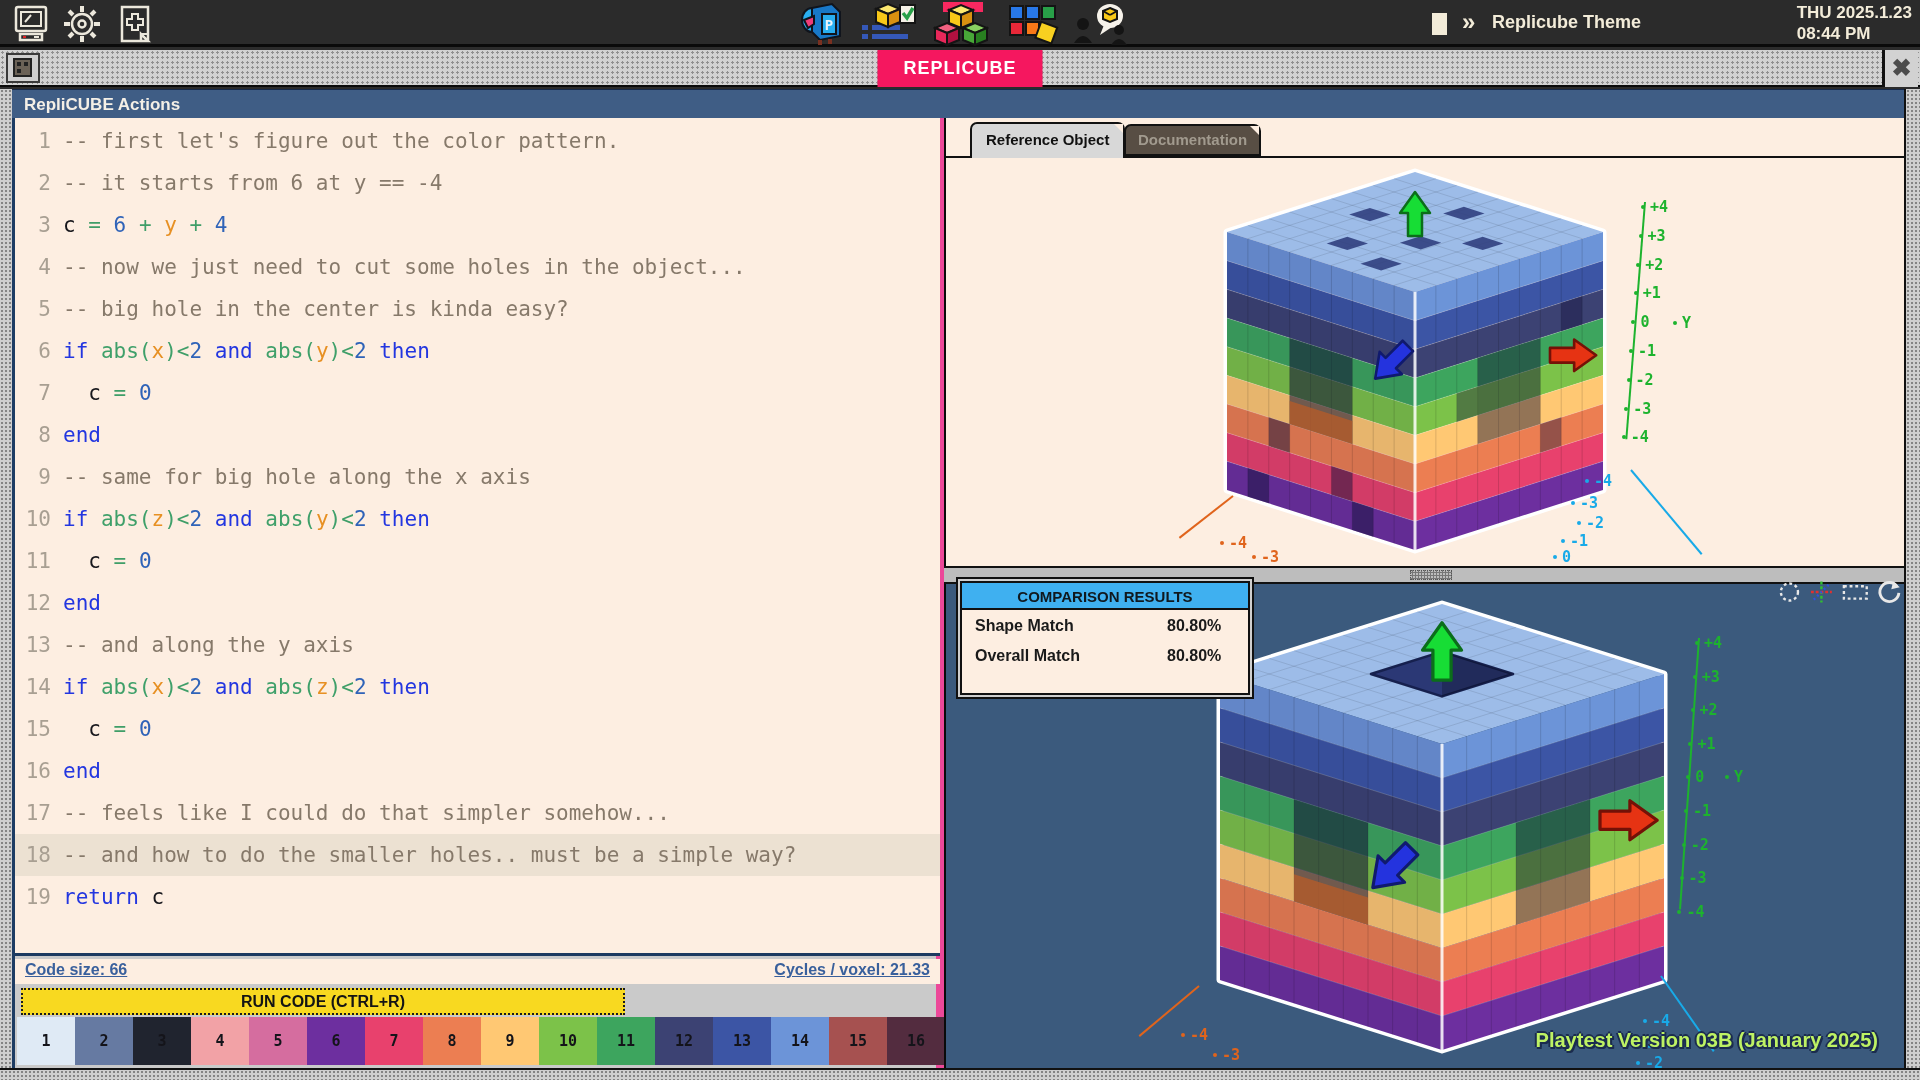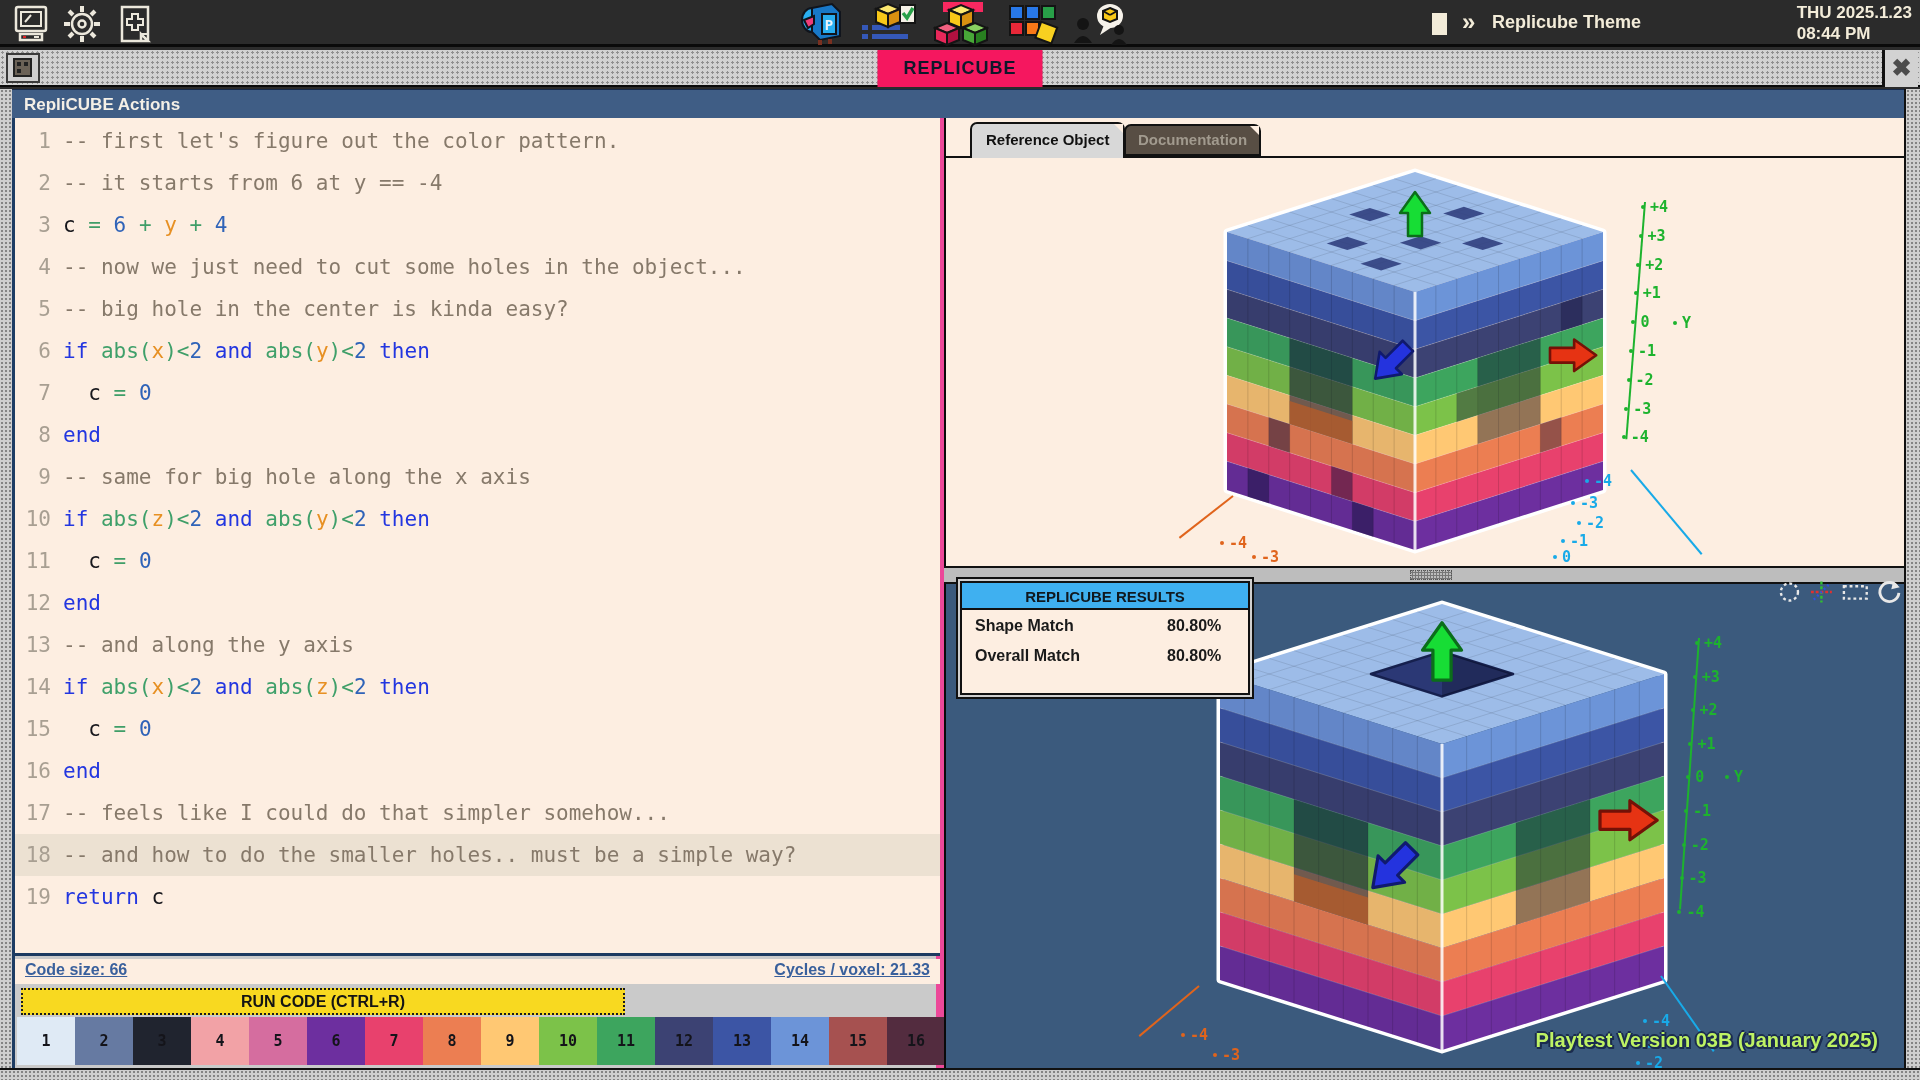--- a/index.html
+++ b/index.html
@@ -17,21 +17,21 @@
 
   
   .titlebar { position:absolute; left:0; top:50px; width:1920px; height:37px; border-bottom:2px solid #0a0a0a;
     background-color:#d2d2d2;
     background-image:radial-gradient(#8f8f8f 1.1px, transparent 1.2px);
     background-size:5px 5px; }
   .app-chip { position:absolute; left:6px; top:3px; width:34px; height:30px; background:#cfcfcf; border:2px solid #3a3a3a; }
   .app-chip .inner { position:absolute; left:5px; top:3px; width:19px; height:19px; background:#6b6257; border:2px solid #222; }
   .app-chip .inner:before { content:""; position:absolute; left:2px; top:2px; width:4px; height:4px; background:#222; box-shadow:7px 0 #222, 0 7px #222; }
   .title-label { position:absolute; left:50%; top:0; transform:translateX(-50%); height:37px; line-height:37px;
-    background:#f5175f; color:#0f172a; font-size:18px; font-weight:bold; padding:0 26px; letter-spacing:1px; }
+    background:#f5175f; color:#ffffff; font-size:18px; font-weight:bold; padding:0 26px; letter-spacing:1px; }
   .close-btn { position:absolute; right:2px; top:0px; width:36px; height:37px; background:#d2d2d2; border-left:3px solid #111;
     text-align:center; line-height:36px; font-size:24px; font-weight:bold; color:#4c4c4c; cursor:pointer; }
 
   
   .header { position:absolute; left:12px; top:89px; width:1892px; height:29px; background:#3f5d85; color:#f4efe6;
     font-size:17px; font-weight:bold; line-height:29px; padding-left:12px; border-top:1px solid #16294a; }
 
   
   .stipple { background-color:#cfcfcf; background-image:radial-gradient(#848484 1px, transparent 1.1px); background-size:4px 4px; }
   .left-strip { position:absolute; left:0; top:89px; width:12px; height:979px; }
@@ -486,21 +486,21 @@
           <div class="axis-line al-orange" style="left: 252px; top: 402px; height: 78px; transform: rotate(50deg);"></div>
           <span class="tick tick-orange" style="left: 244px; top: 442px;">-4</span>
           <span class="tick tick-orange" style="left: 276px; top: 462px;">-3</span>
         </div>
       <div class="version">Playtest Version 03B (January 2025)</div>
     </div>
   </div>
 
   <div class="comparison">
     <div class="inner">
-      <div class="cmp-head">REPLICUBE RESULTS</div>
+      <div class="cmp-head">COMPARISON RESULTS</div>
       <div id="cmpRows">
           <div class="cmp-row">
             <span class="l">Shape Match</span>
             <span class="v">80.80%</span>
           </div>
           <div class="cmp-row">
             <span class="l">Overall Match</span>
             <span class="v">80.80%</span>
           </div>
         </div>

